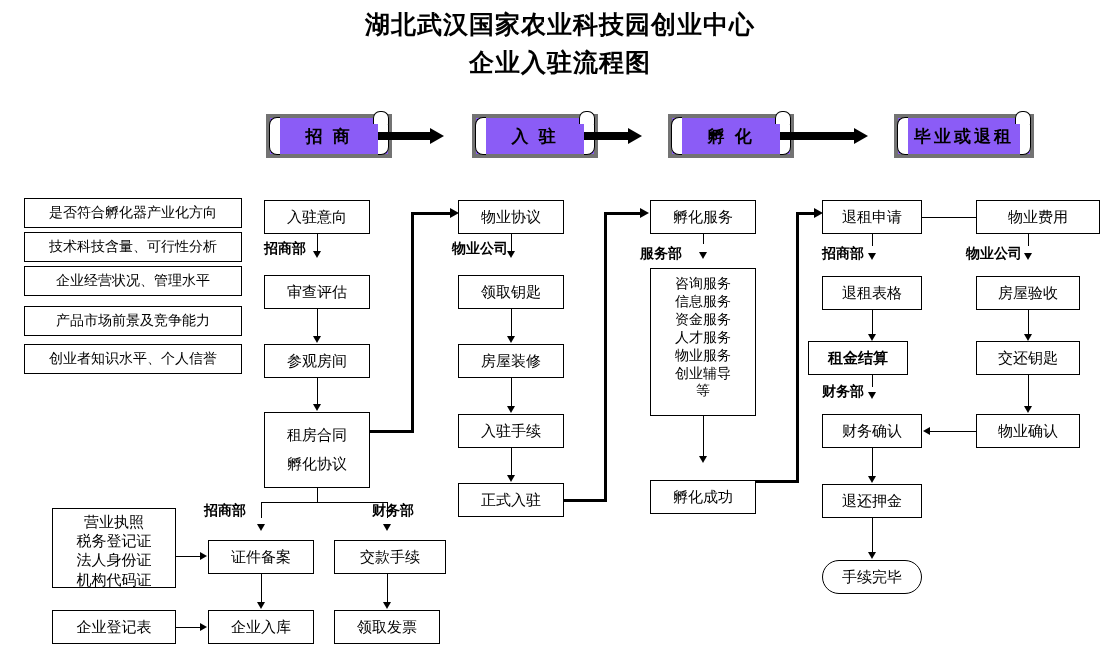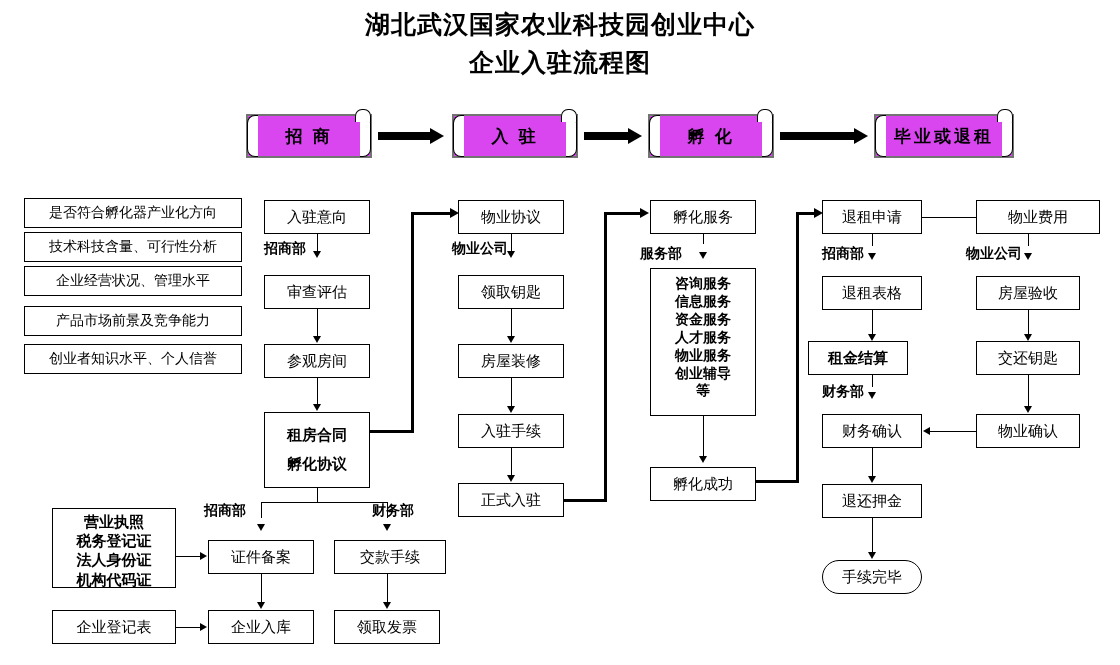--- a/index.html
+++ b/index.html
@@ -25,31 +25,31 @@
     position:absolute;
     border:1px solid #000;
     background:#fff;
     display:flex;align-items:center;justify-content:center;
     text-align:center;
     font-size:15px;
     line-height:1.25;
     box-sizing:border-box;
     padding:14px 4px;
   }
-  .node.multi{display:block;padding:4px 6px;font-weight:bold;}
+  .node.multi{display:block;padding:4px 6px;}
   .node.multi .ln{display:block;font-size:14px;line-height:1.28;text-align:center;}
 
   
   .banner{
     position:absolute;
     box-sizing:border-box;
-    border:2px solid #737373;
-    background:#d946ef;
+    border:4px solid #737373;
+    background:#8b5cf6;
     display:flex;align-items:center;justify-content:center;
-    font-size:17px;font-weight:bold;letter-spacing:3px;
+    font-size:17px;font-weight:bold;letter-spacing:3px;margin-left:20px;
   }
   .banner .curlL,.banner .curlR{
     position:absolute;top:-7px;width:14px;height:12px;
     border:1px solid #000;border-bottom:none;border-radius:7px 7px 0 0;
     background:#fff;
   }
   .banner .curlR{right:-1px;}
   .banner .sideL{
     position:absolute;left:-1px;top:-1px;bottom:-1px;width:10px;
     border:1px solid #000;border-right:none;border-radius:8px 0 0 8px;background:#fff;
@@ -222,21 +222,21 @@
   <div class="dept" style="left:640px;top:245px;">服务部</div>
   <div class="node multi" style="left:650px;top:268px;width:106px;height:148px;padding-top:6px;">
     <span class="ln">咨询服务</span>
     <span class="ln">信息服务</span>
     <span class="ln">资金服务</span>
     <span class="ln">人才服务</span>
     <span class="ln">物业服务</span>
     <span class="ln">创业辅导</span>
     <span class="ln">等</span>
   </div>
-  <div class="node" style="left:650px;top:467px;width:106px;height:34px;">
+  <div class="node" style="left:650px;top:480px;width:106px;height:34px;">
       <span>孵化成功</span>
     </div>
 
   <div class="line vline" style="left:703px;top:234px;height:10px;"></div>
   <div class="arrowdown" style="left:699px;top:252px;"></div>
   <div class="line vline" style="left:703px;top:416px;height:40px;"></div>
   <div class="arrowdown" style="left:699px;top:456px;"></div>
 
   <div class="line" style="left:756px;top:480px;width:42px;height:3px;"></div>
   <div class="line" style="left:796px;top:212px;width:3px;height:271px;"></div>

